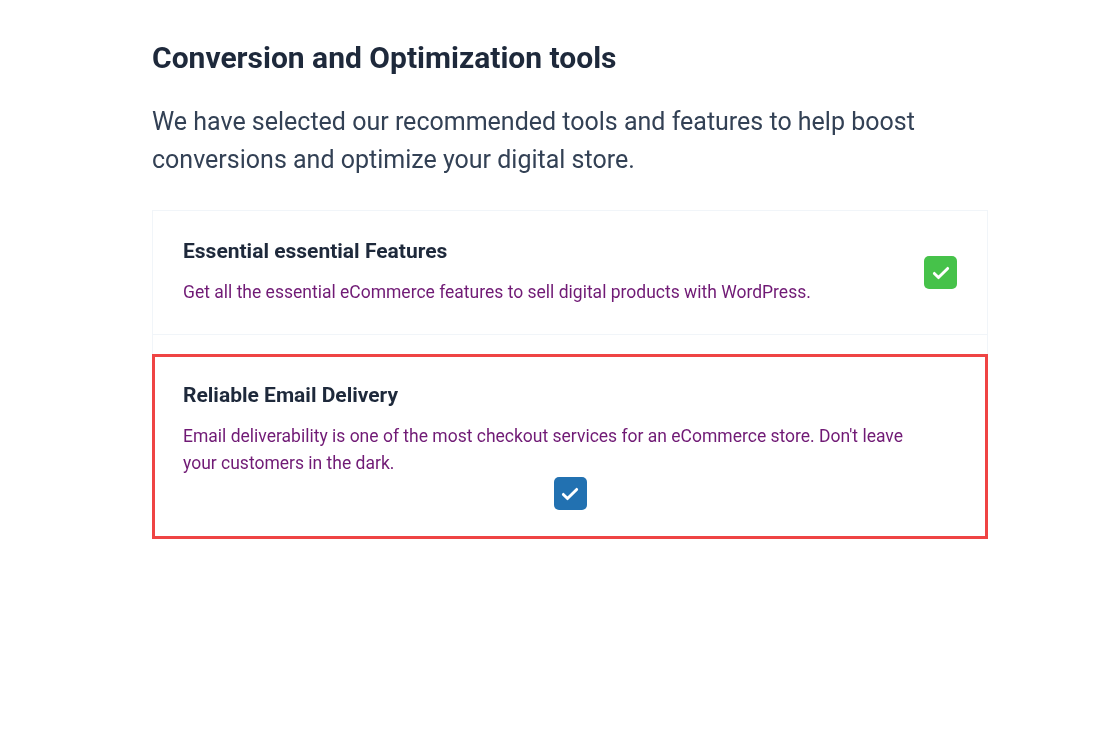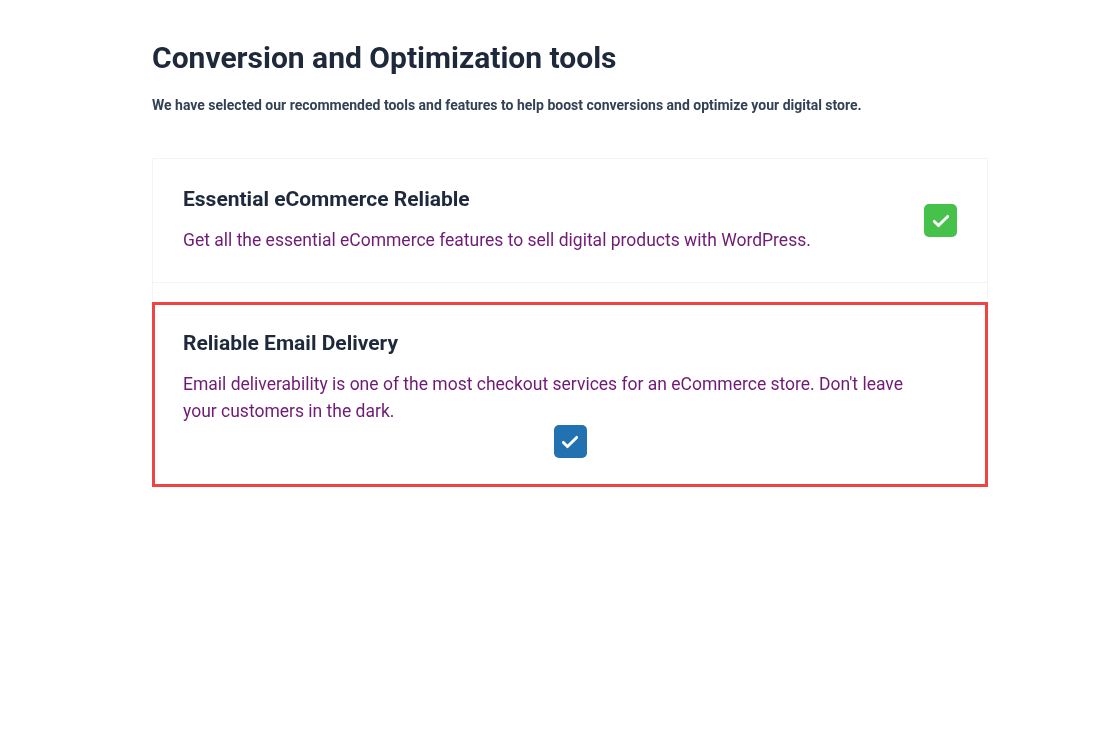--- a/index.html
+++ b/index.html
@@ -15,28 +15,28 @@
       padding: 40px 0 0 0;
     }
     .container {
       padding-left: 152px;
       padding-right: 128px;
     }
     .page-title {
       font-size: 30px;
       font-weight: 700;
       color: #1e293b;
-      margin-bottom: 20px;
+      margin-bottom: 28px;
     }
     .page-description {
-      font-size: 14px;
-      font-weight: 700;
+      font-size: 25px;
+      font-weight: 400;
       color: #334155;
       line-height: 1.5;
-      margin-bottom: 42px;
+      margin-bottom: 32px;
     }
     .feature-list {
       border: 1px solid #f1f5f9;
     }
     .feature-item {
       display: flex;
       align-items: center;
       justify-content: space-between;
       padding: 28px 30px 28px 30px;
       border-bottom: 1px solid #f1f5f9;
@@ -100,21 +100,21 @@
 <body>
 
 <div class="container">
   <h1 class="page-title">Conversion and Optimization tools</h1>
   <p class="page-description">We have selected our recommended tools and features to help boost conversions and optimize your digital store.</p>
 
   <div class="feature-list">
 
     <div class="feature-item">
       <div class="feature-content">
-        <h2 class="feature-title">Essential eCommerce Reliable</h2>
+        <h2 class="feature-title">Essential essential Features</h2>
         <p class="feature-description">Get all the essential eCommerce features to sell digital products with WordPress.</p>
       </div>
       <div class="checkbox green">
         <svg viewBox="0 0 24 24" fill="none" stroke="#ffffff" stroke-width="3.5" stroke-linecap="round" stroke-linejoin="round">
           <polyline points="4 12.5 9 17.5 20 6.5"></polyline>
         </svg>
       </div>
     </div>
 
 

